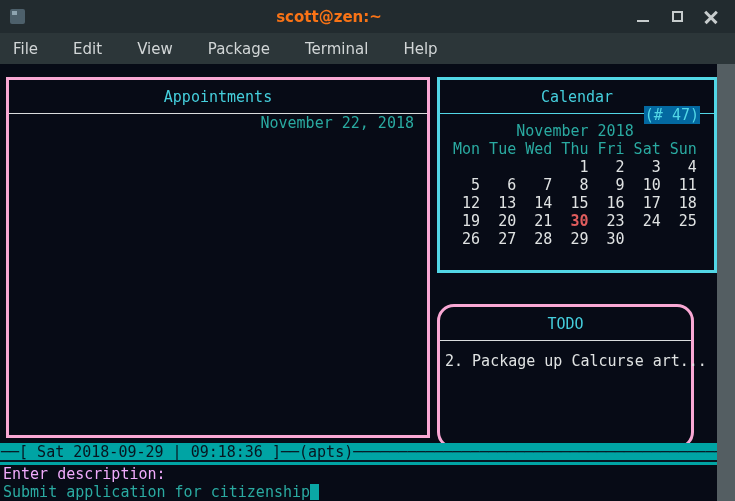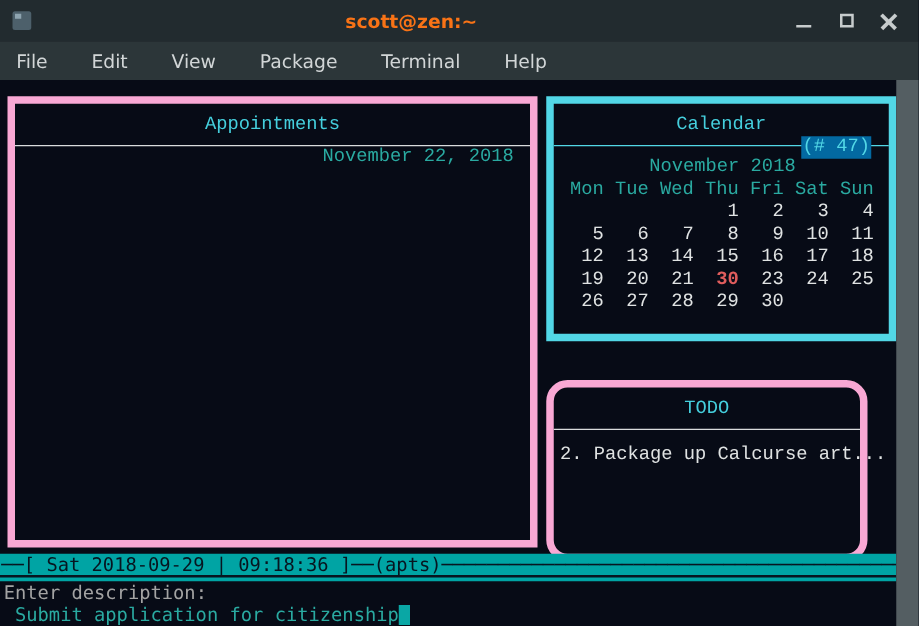--- a/index.html
+++ b/index.html
@@ -47,21 +47,21 @@
 
   
   .terminal {
     position: relative; flex: 1; background: #070b16;
     font-size: 15px; line-height: 18px; color: #e0e3e3;
   }
   .scrollbar {
     position: absolute; top: 0; right: 0; width: 18px; height: 437px; background: #545e62;
   }
 
-  .panel { position: absolute; border: 6px solid #f9a8d4; background: #070b16; font-family: Liberation Mono, monospace; }
+  .panel { position: absolute; border: 3px solid #f9a8d4; background: #070b16; }
   .panel.selected { border-color: #52d7e6; }
   .panel-title {
     height: 34px; line-height: 34px; text-align: center; color: #45cfdd;
     border-bottom: 1px solid #d9dcdd; white-space: pre;
   }
   .panel.selected .panel-title { border-bottom-color: #52d7e6; }
 
   .panel-appointments { left: 6px; top: 13px; width: 424px; height: 361px; }
   .panel-calendar     { left: 437px; top: 13px; width: 280px; height: 196px; }
   .panel-todo         { left: 437px; top: 240px; width: 257px; height: 145px; border-radius: 17px; }
@@ -85,24 +85,24 @@
   .statusbar {
     position: absolute; left: 0; top: 379px; width: 717px; height: 22px;
     background: #00a4a4; overflow: hidden;
   }
   .statusbar-line {
     height: 19px; line-height: 18px; border-bottom: 2px solid #071520;
     color: #071520; white-space: pre; overflow: hidden; padding-left: 1px;
   }
 
   .prompt-label {
-    position: absolute; left: 3px; top: 401px; color: #a3a3a3; white-space: pre;
+    position: absolute; left: 3px; top: 401px; color: #f0abfc; white-space: pre;
   }
   .prompt-input {
-    position: absolute; left: 12px; top: 419px; color: #2aaaa1; white-space: pre;
+    position: absolute; left: 3px; top: 419px; color: #2aaaa1; white-space: pre;
     display: flex; align-items: center;
   }
   .cursor-block {
     display: inline-block; width: 9px; height: 16px; background: #0aa7a5; margin-left: 0px;
   }
 </style>
 </head>
 <body>
 
 <div class="window">

